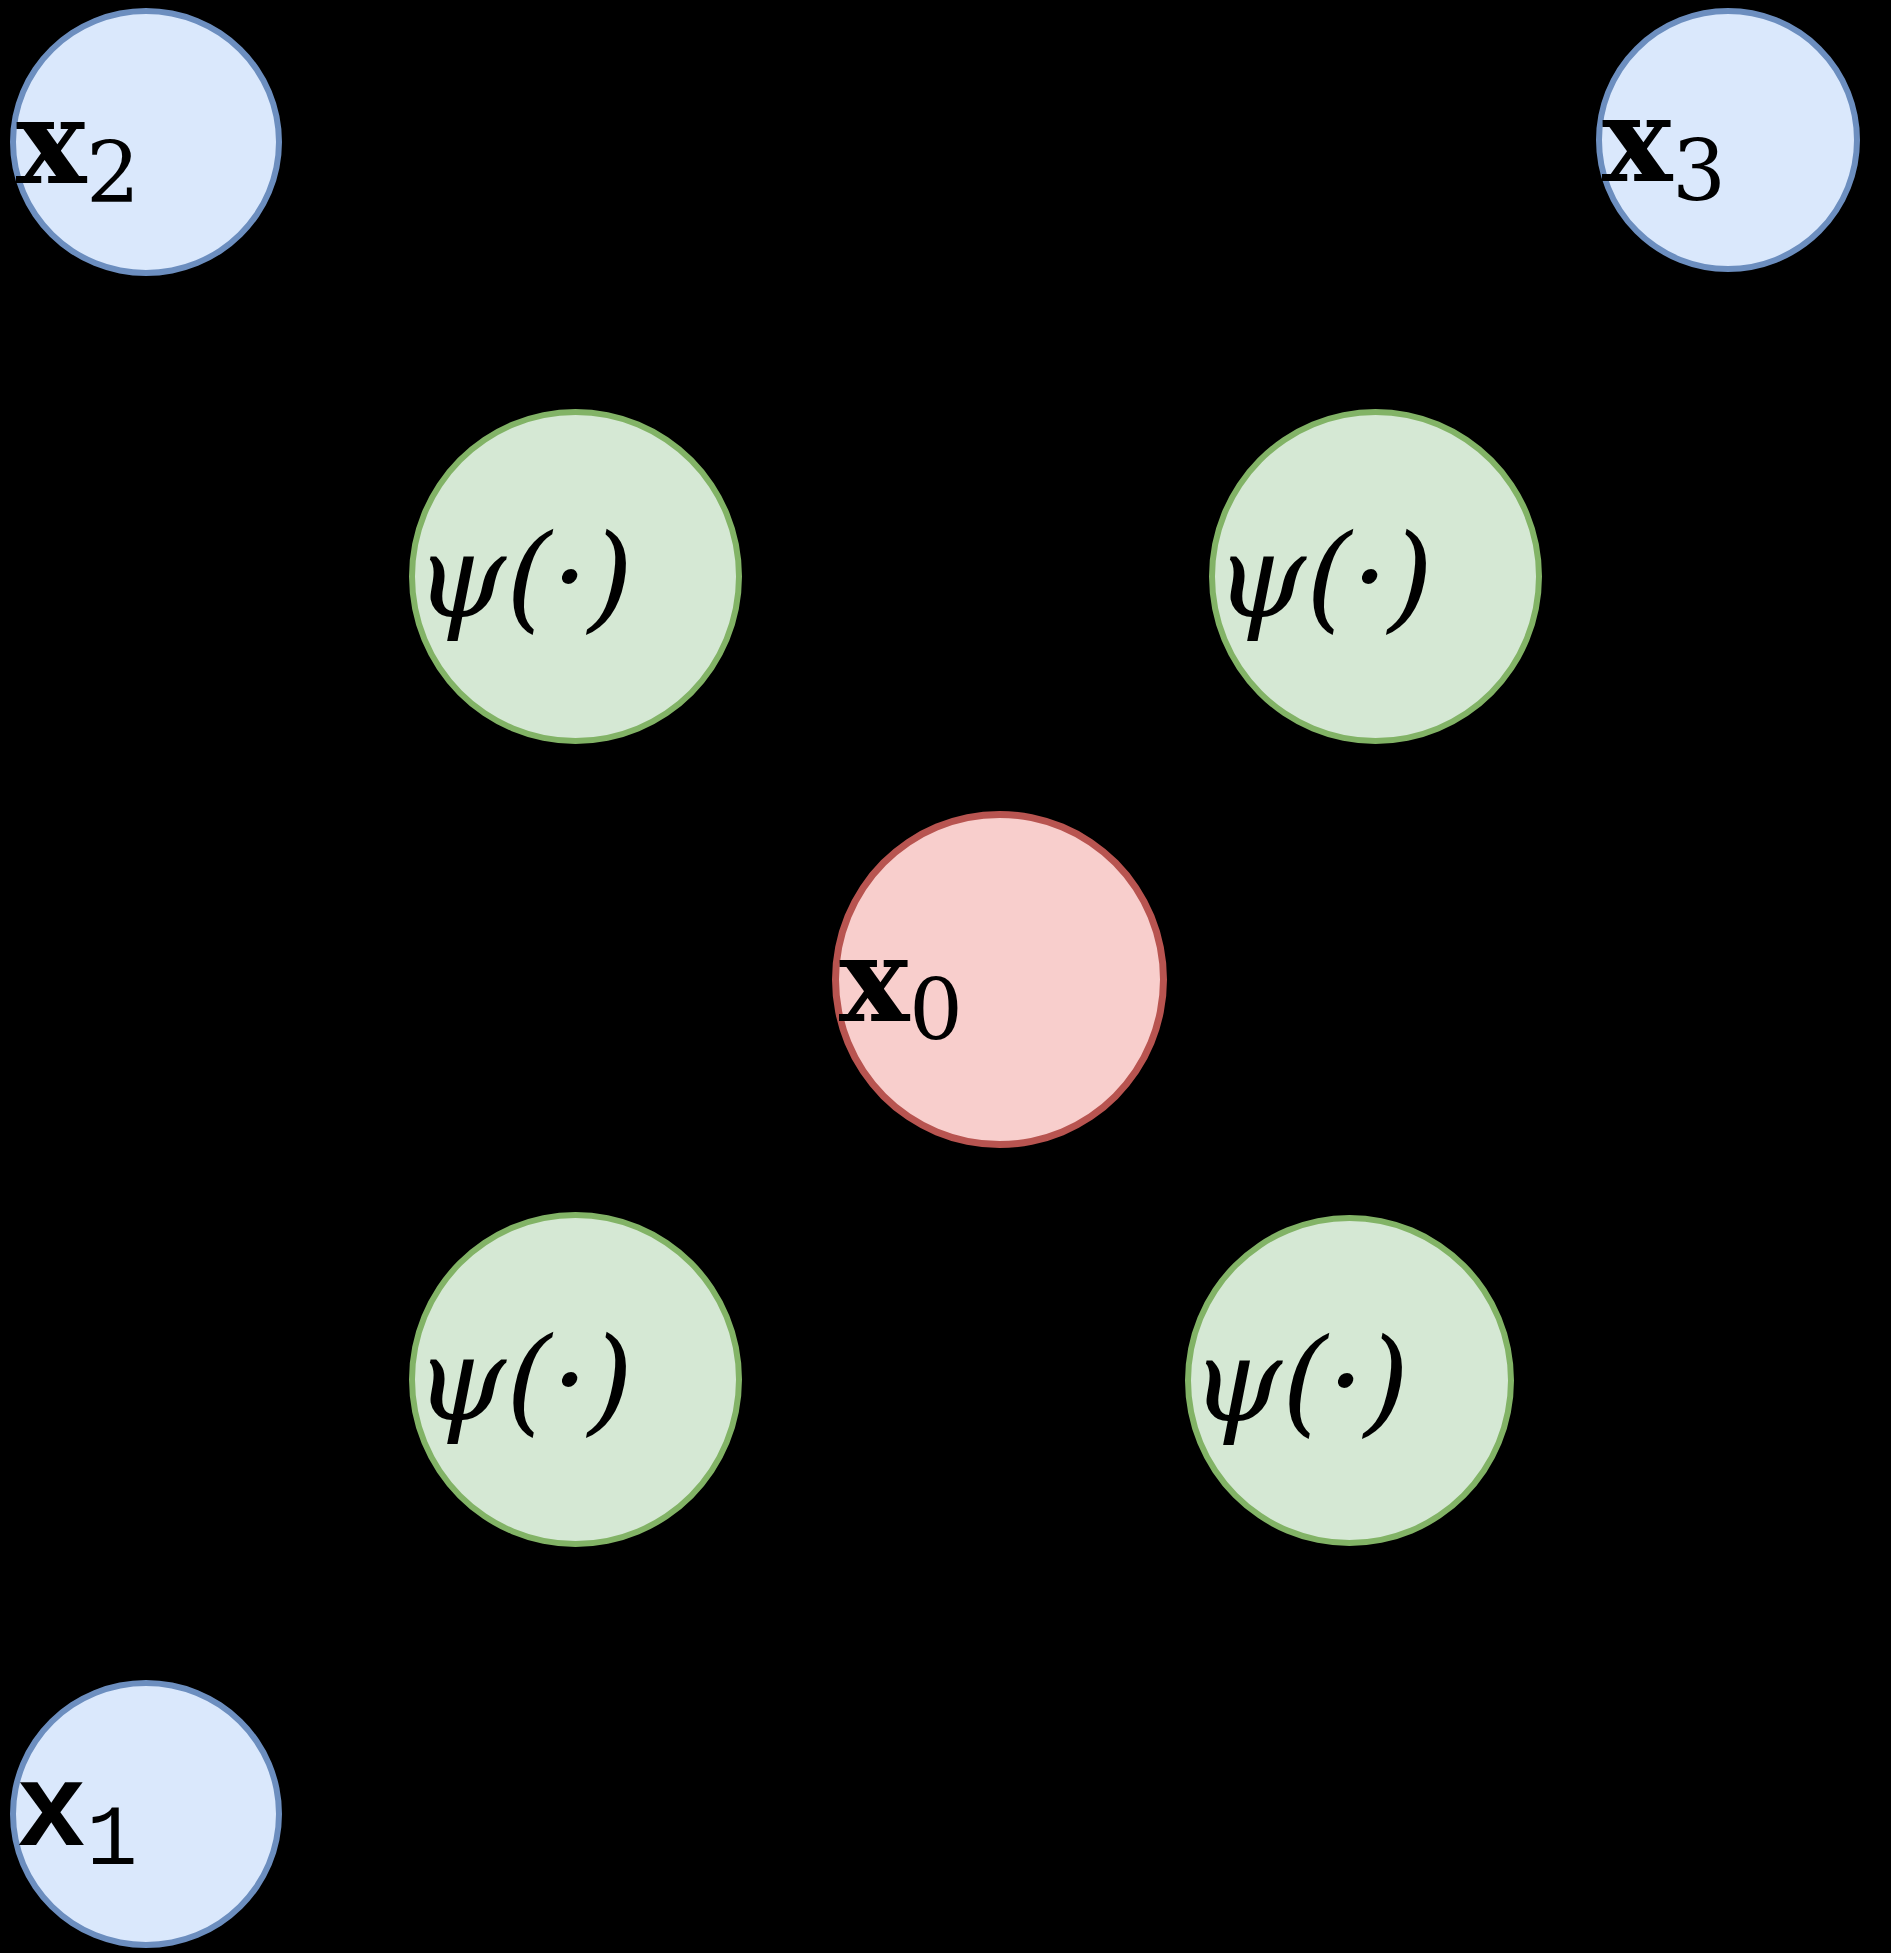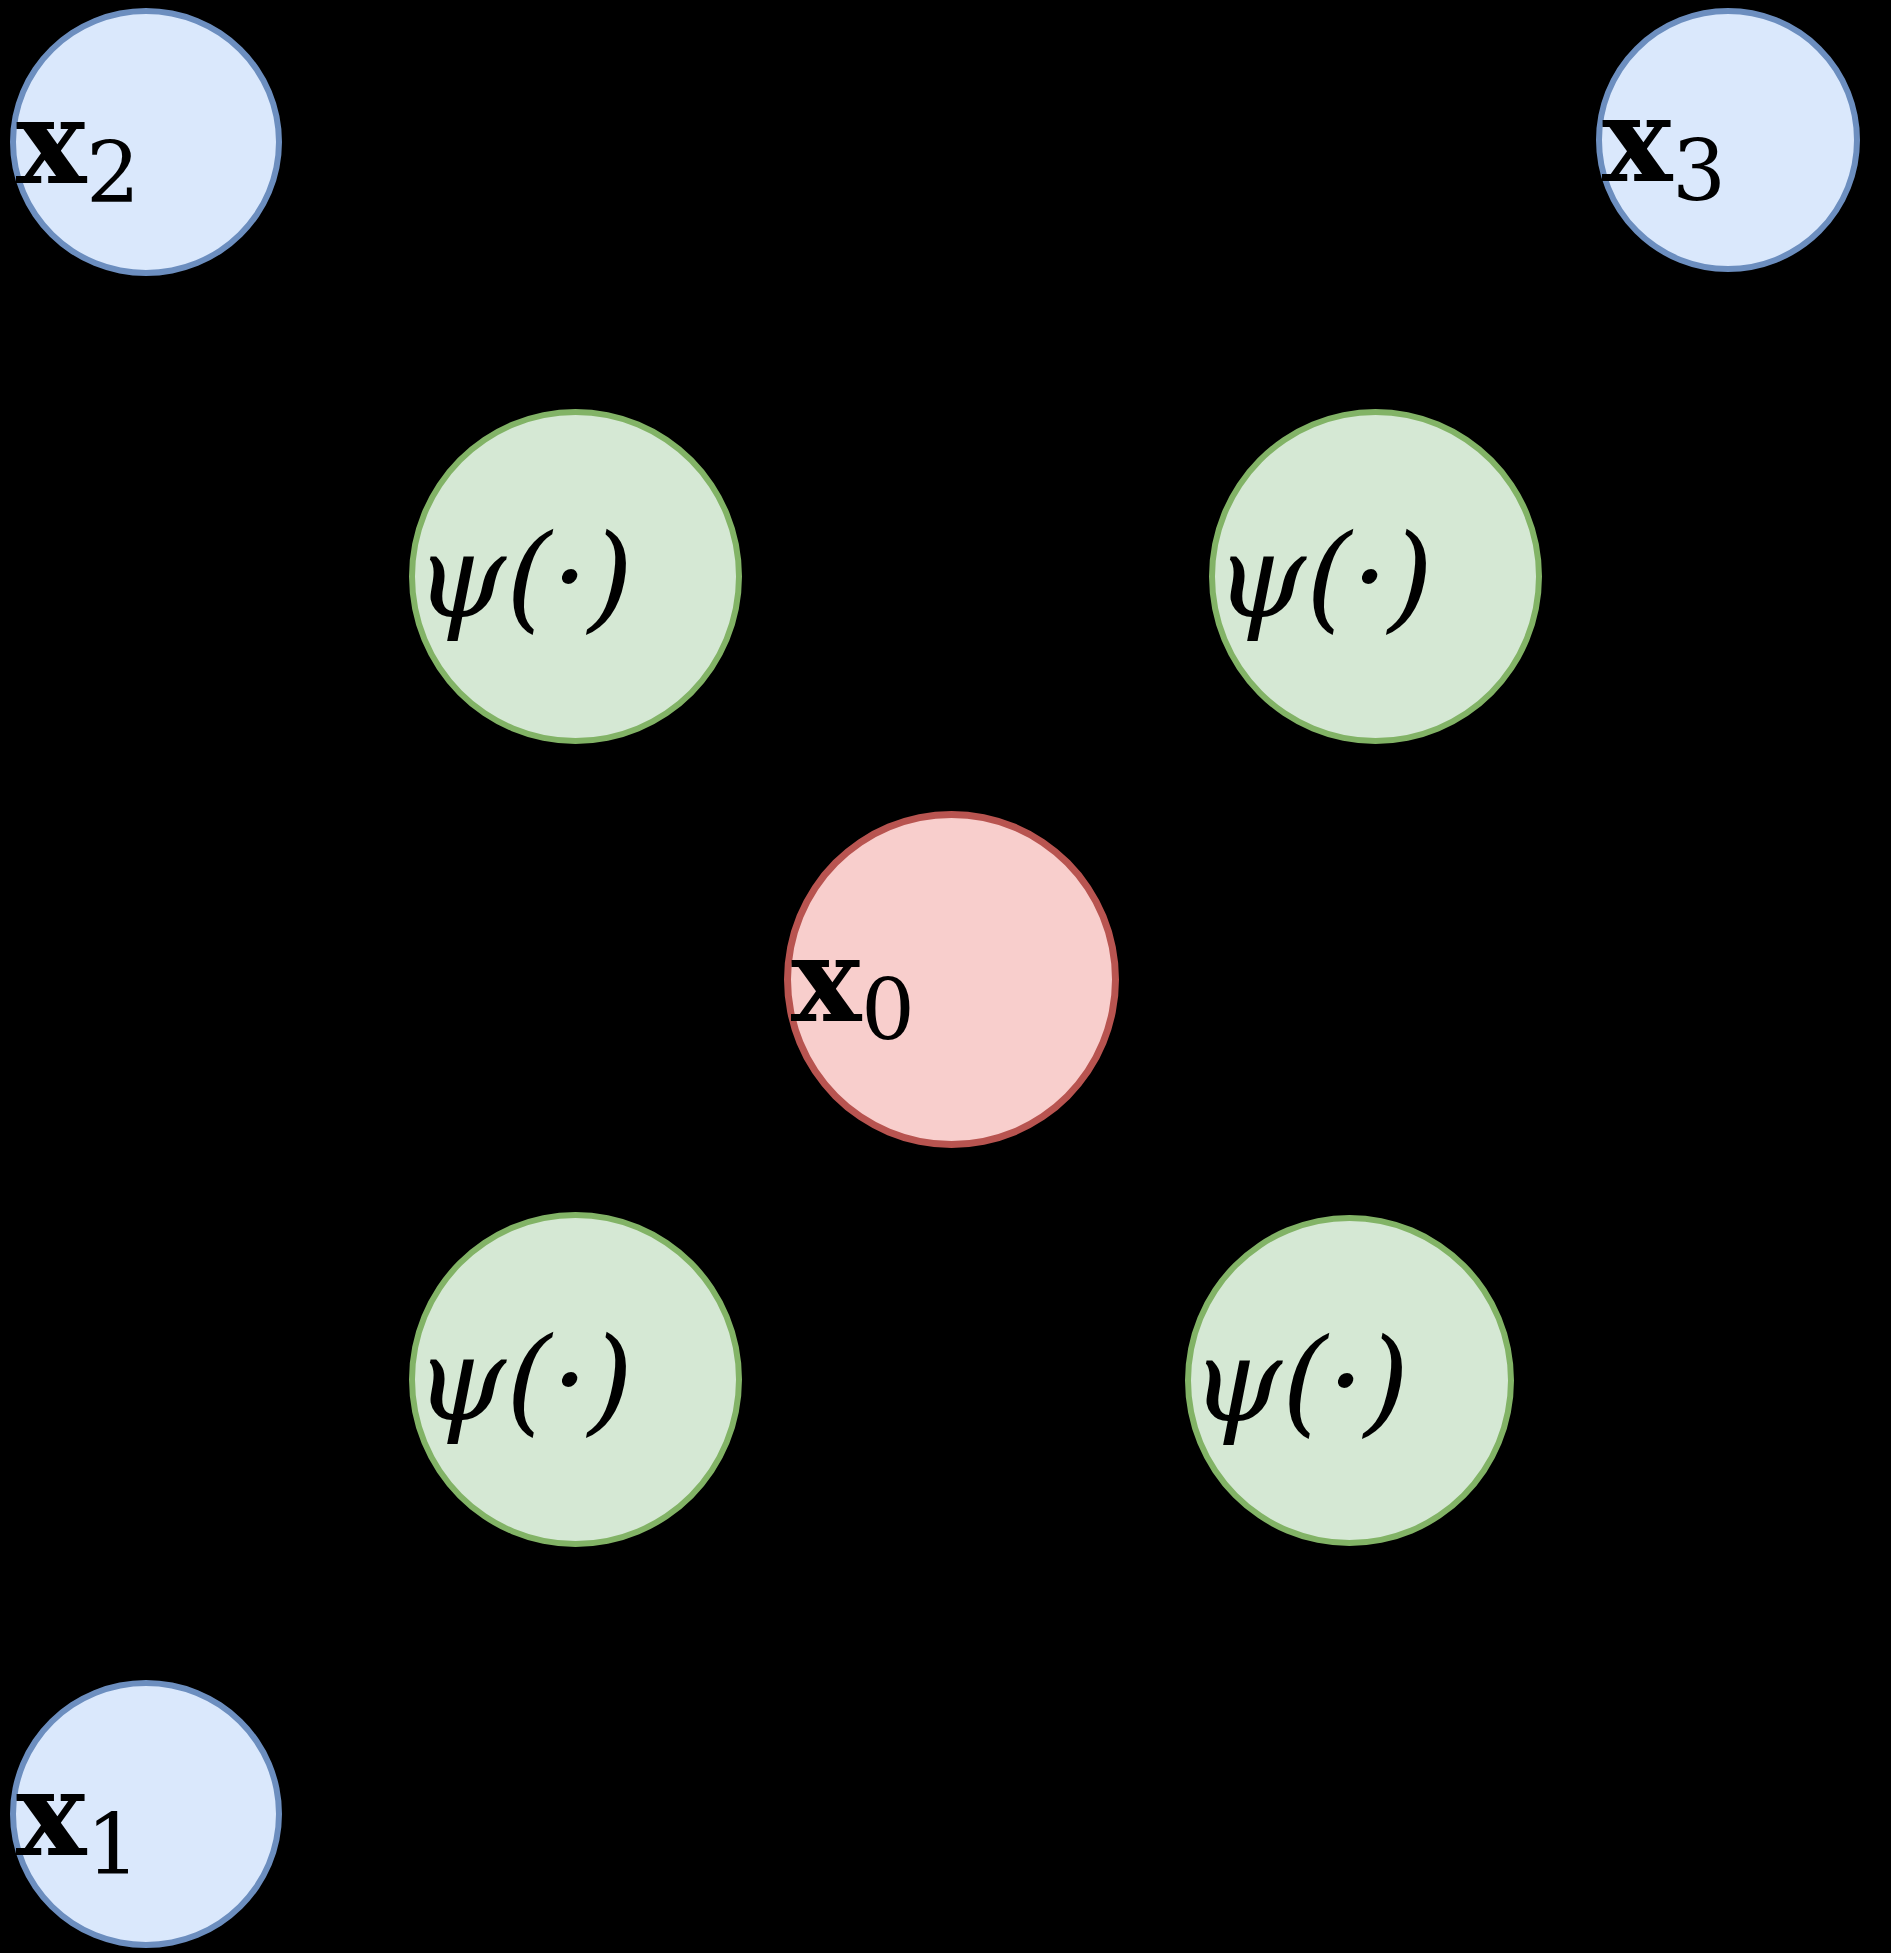--- a/index.html
+++ b/index.html
@@ -65,24 +65,24 @@
   .fn-label {
     font-style: italic;
     font-size: 116px;
     line-height: 1;
   }
   
   .pos-x2   { left: 9.9px;   top: 7.9px;    width: 272px; height: 268px; }
   .pos-x3   { left: 1596px; top: 7.9px;    width: 264px; height: 264px; }
   .pos-psi-tl { left: 409px;  top: 409px;  width: 333px; height: 335px; }
   .pos-psi-tr { left: 1209px; top: 409px;  width: 333px; height: 335px; }
-  .pos-x0   { left: 784px;  top: 811px;  width: 335px; height: 337px; }
+  .pos-x0   { left: 832px;  top: 811px;  width: 335px; height: 337px; }
   .pos-psi-bl { left: 409px;  top: 1212px; width: 333px; height: 335px; }
   .pos-psi-br { left: 1185px; top: 1215px; width: 329px; height: 331px; }
-  .pos-x1   { left: 9.9px;   top: 1680px; width: 272px; height: 268px; }
+  .pos-x1   { left: 9.9px;   top: 1680px; width: 272px; height: 268px; font-family: Liberation Mono, monospace; }
   .pos-x4   { left: 1614px; top: 1683px; width: 270px; height: 268px; }
 </style>
 </head>
 <body>
 
 <div class="canvas">
 
   <div class="node input pos-x2">
     <span class="var-label"><span>x</span><sub>2</sub></span>
   </div>

